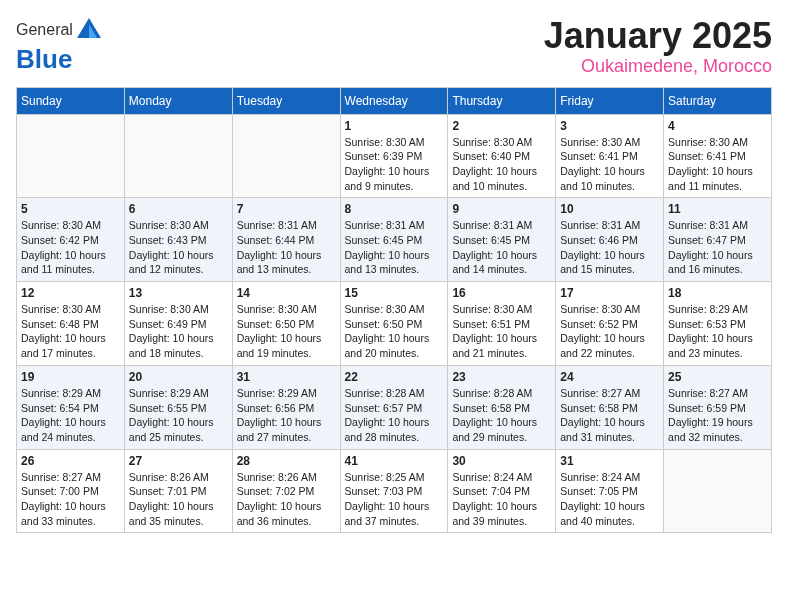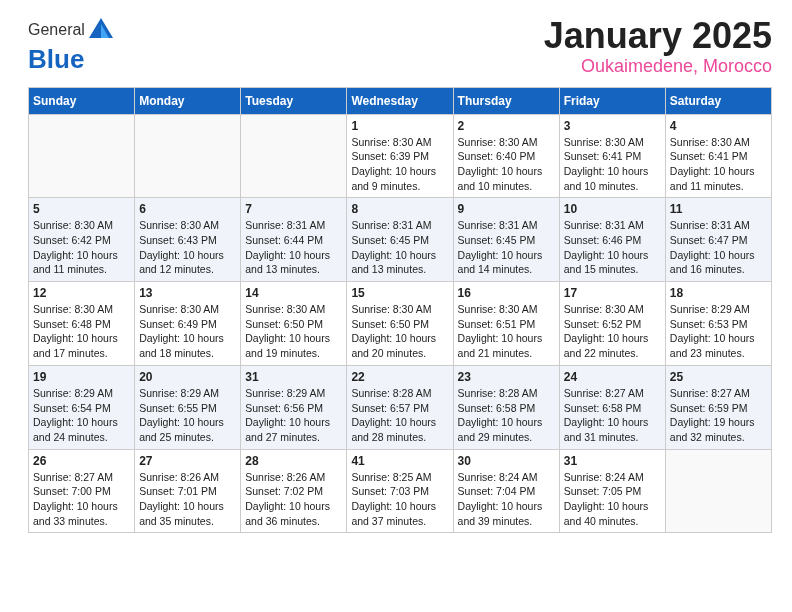--- a/index.html
+++ b/index.html
@@ -4,21 +4,21 @@
   <style>
     * { box-sizing: border-box; margin: 0; padding: 0; }
     body {
       font-family: Arial, sans-serif;
       background: #fff;
       width: 792px;
       min-height: 612px;
     }
     .page {
       width: 792px;
-      padding: 16px 20px 16px 28px;
+      padding: 16px 20px 16px 16px;
     }
     .header {
       display: flex;
       justify-content: space-between;
       align-items: flex-start;
       margin-bottom: 10px;
     }
     .logo {
       display: flex;
       align-items: center;
@@ -47,21 +47,21 @@
     }
     table {
       width: 100%;
       border-collapse: collapse;
       table-layout: fixed;
     }
     thead tr th {
       background-color: #1565c0;
       color: #fff;
       font-size: 12px;
-      font-weight: bold;
+      font-weight: normal;
       padding: 6px 4px;
       text-align: left;
       border: 1px solid #ccc;
     }
     tbody tr td {
       border: 1px solid #ccc;
       vertical-align: top;
       padding: 4px 4px;
       font-size: 10.5px;
       color: #222;

